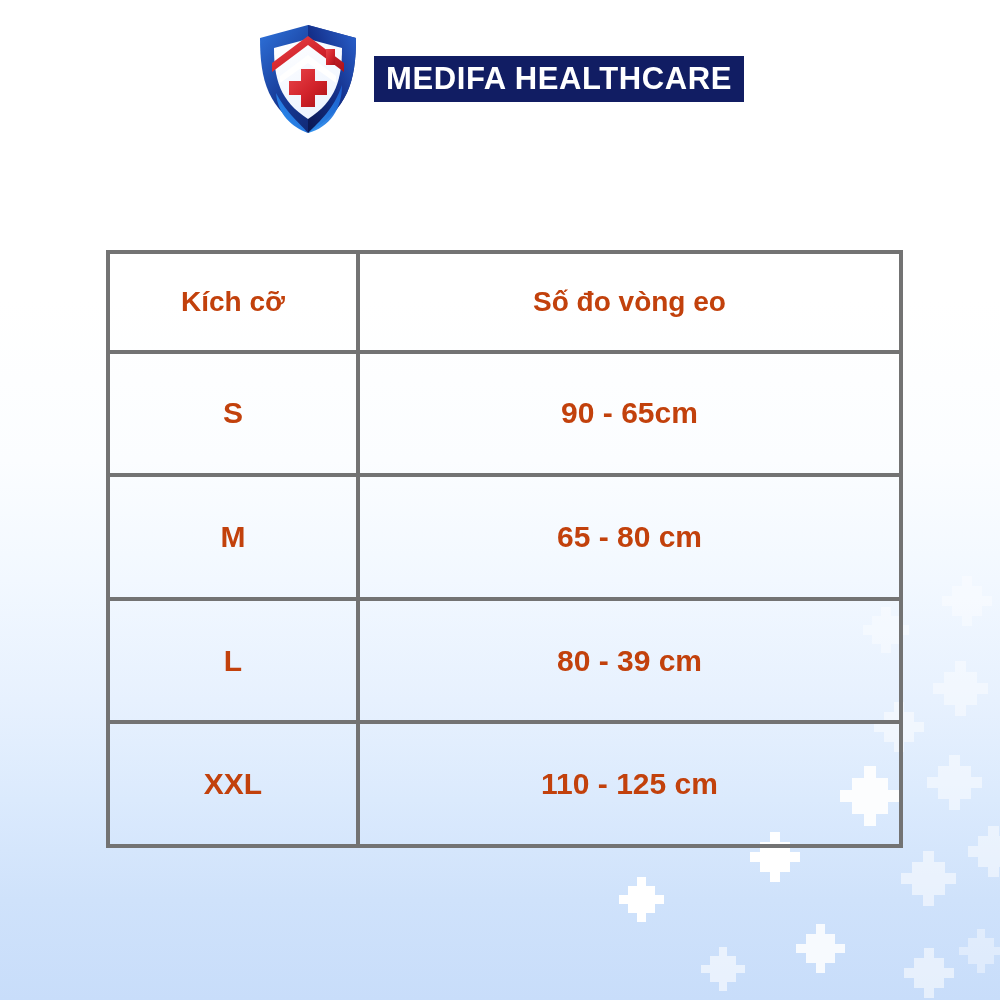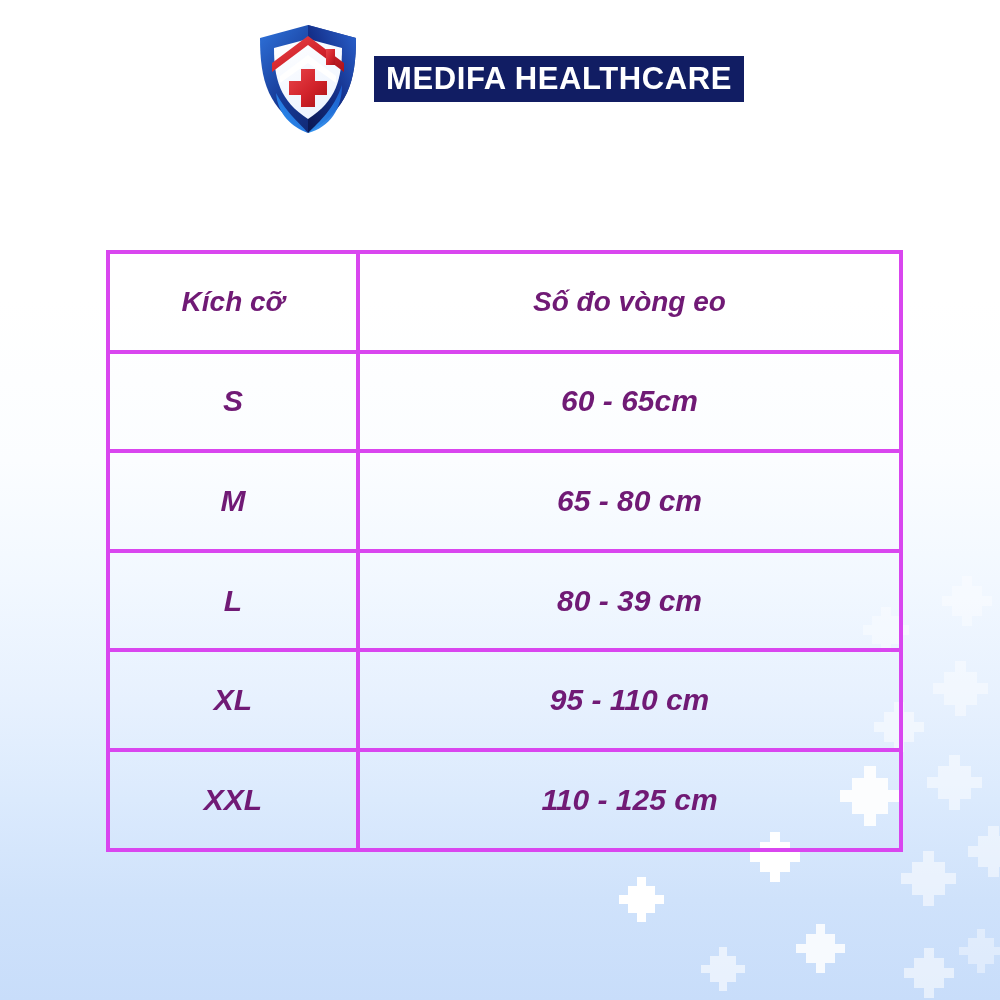--- a/index.html
+++ b/index.html
@@ -118,29 +118,28 @@
 
   #size-table {
     width: 100%;
     height: 100%;
     border-collapse: collapse;
     table-layout: fixed;
   }
 
   #size-table td,
   #size-table th {
-    border: 4px solid #d946ef;
+    border: 4px solid #737373;
     text-align: center;
     vertical-align: middle;
-    color: #701a75;
+    color: #c2410c;
     font-size: 29px;
     font-weight: bold;
     height: 99.6px;
     background: transparent;
-    font-style: italic;
   }
 
   #size-table th {
     font-size: 28px;
   }
 
   #size-table col.c-size { width: 250px; }
 
   #size-table .cell-value { font-size: 30px; }
   #size-table .cell-size  { font-size: 30px; }
@@ -225,33 +224,29 @@
     </colgroup>
     <thead>
       <tr>
         <th class="hdr">Kích cỡ</th>
         <th class="hdr">Số đo vòng eo</th>
       </tr>
     </thead>
     <tbody>
       <tr>
         <td class="cell-size">S</td>
-        <td class="cell-value">60 - 65cm</td>
+        <td class="cell-value">90 - 65cm</td>
       </tr>
       <tr>
         <td class="cell-size">M</td>
         <td class="cell-value">65 - 80 cm</td>
       </tr>
       <tr>
         <td class="cell-size">L</td>
         <td class="cell-value">80 - 39 cm</td>
-      </tr>
-      <tr>
-        <td class="cell-size">XL</td>
-        <td class="cell-value">95 - 110 cm</td>
       </tr>
       <tr>
         <td class="cell-size">XXL</td>
         <td class="cell-value">110 - 125 cm</td>
       </tr>
     </tbody>
   </table>
 </div>
 
 </body></html>

